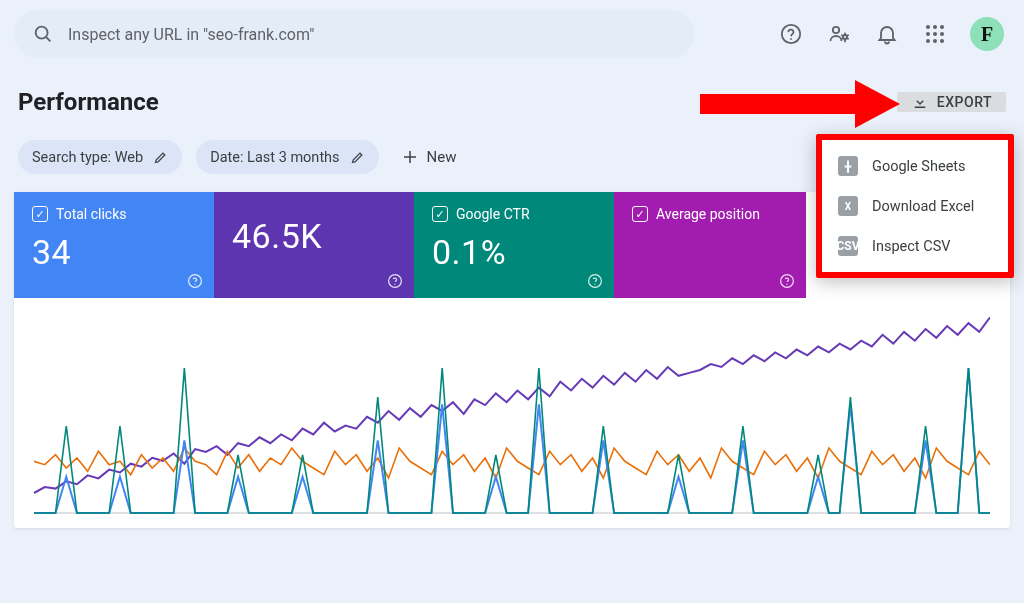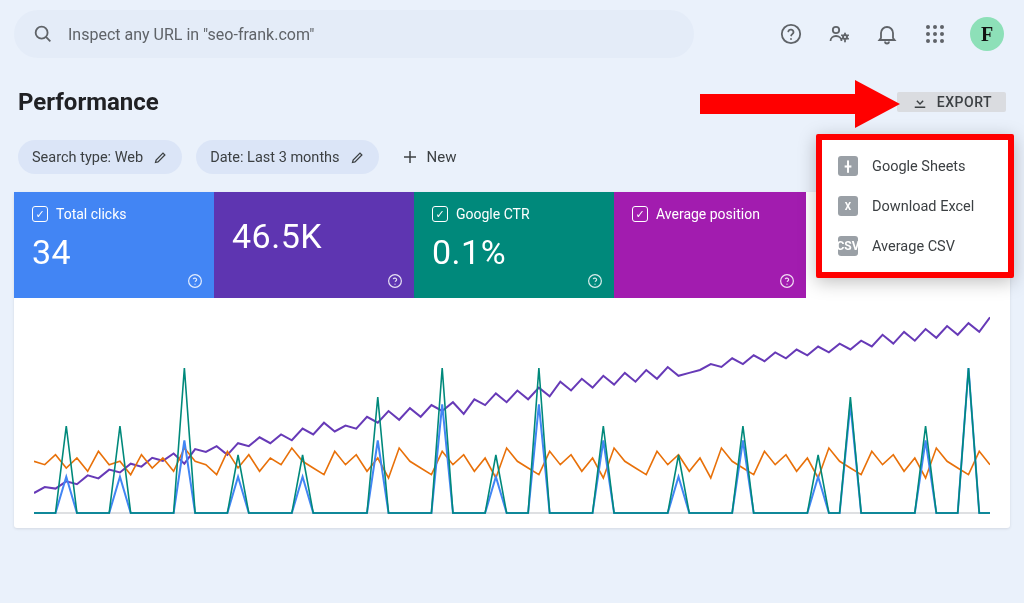--- a/index.html
+++ b/index.html
@@ -249,21 +249,21 @@
   <div class="menu-item">
     <span class="menu-icon">╋</span>
     <span>Google Sheets</span>
   </div>
   <div class="menu-item">
     <span class="menu-icon">X</span>
     <span>Download Excel</span>
   </div>
   <div class="menu-item">
     <span class="menu-icon" style="font-size:12px;">CSV</span>
-    <span>Average CSV</span>
+    <span>Inspect CSV</span>
   </div>
 </div>
 
 <div class="perf-panel">
   <div class="metrics">
     <div class="metric m1">
       <div class="m-top">
           <span class="check-ic"></span>
           <span>Total clicks</span>
         </div>

